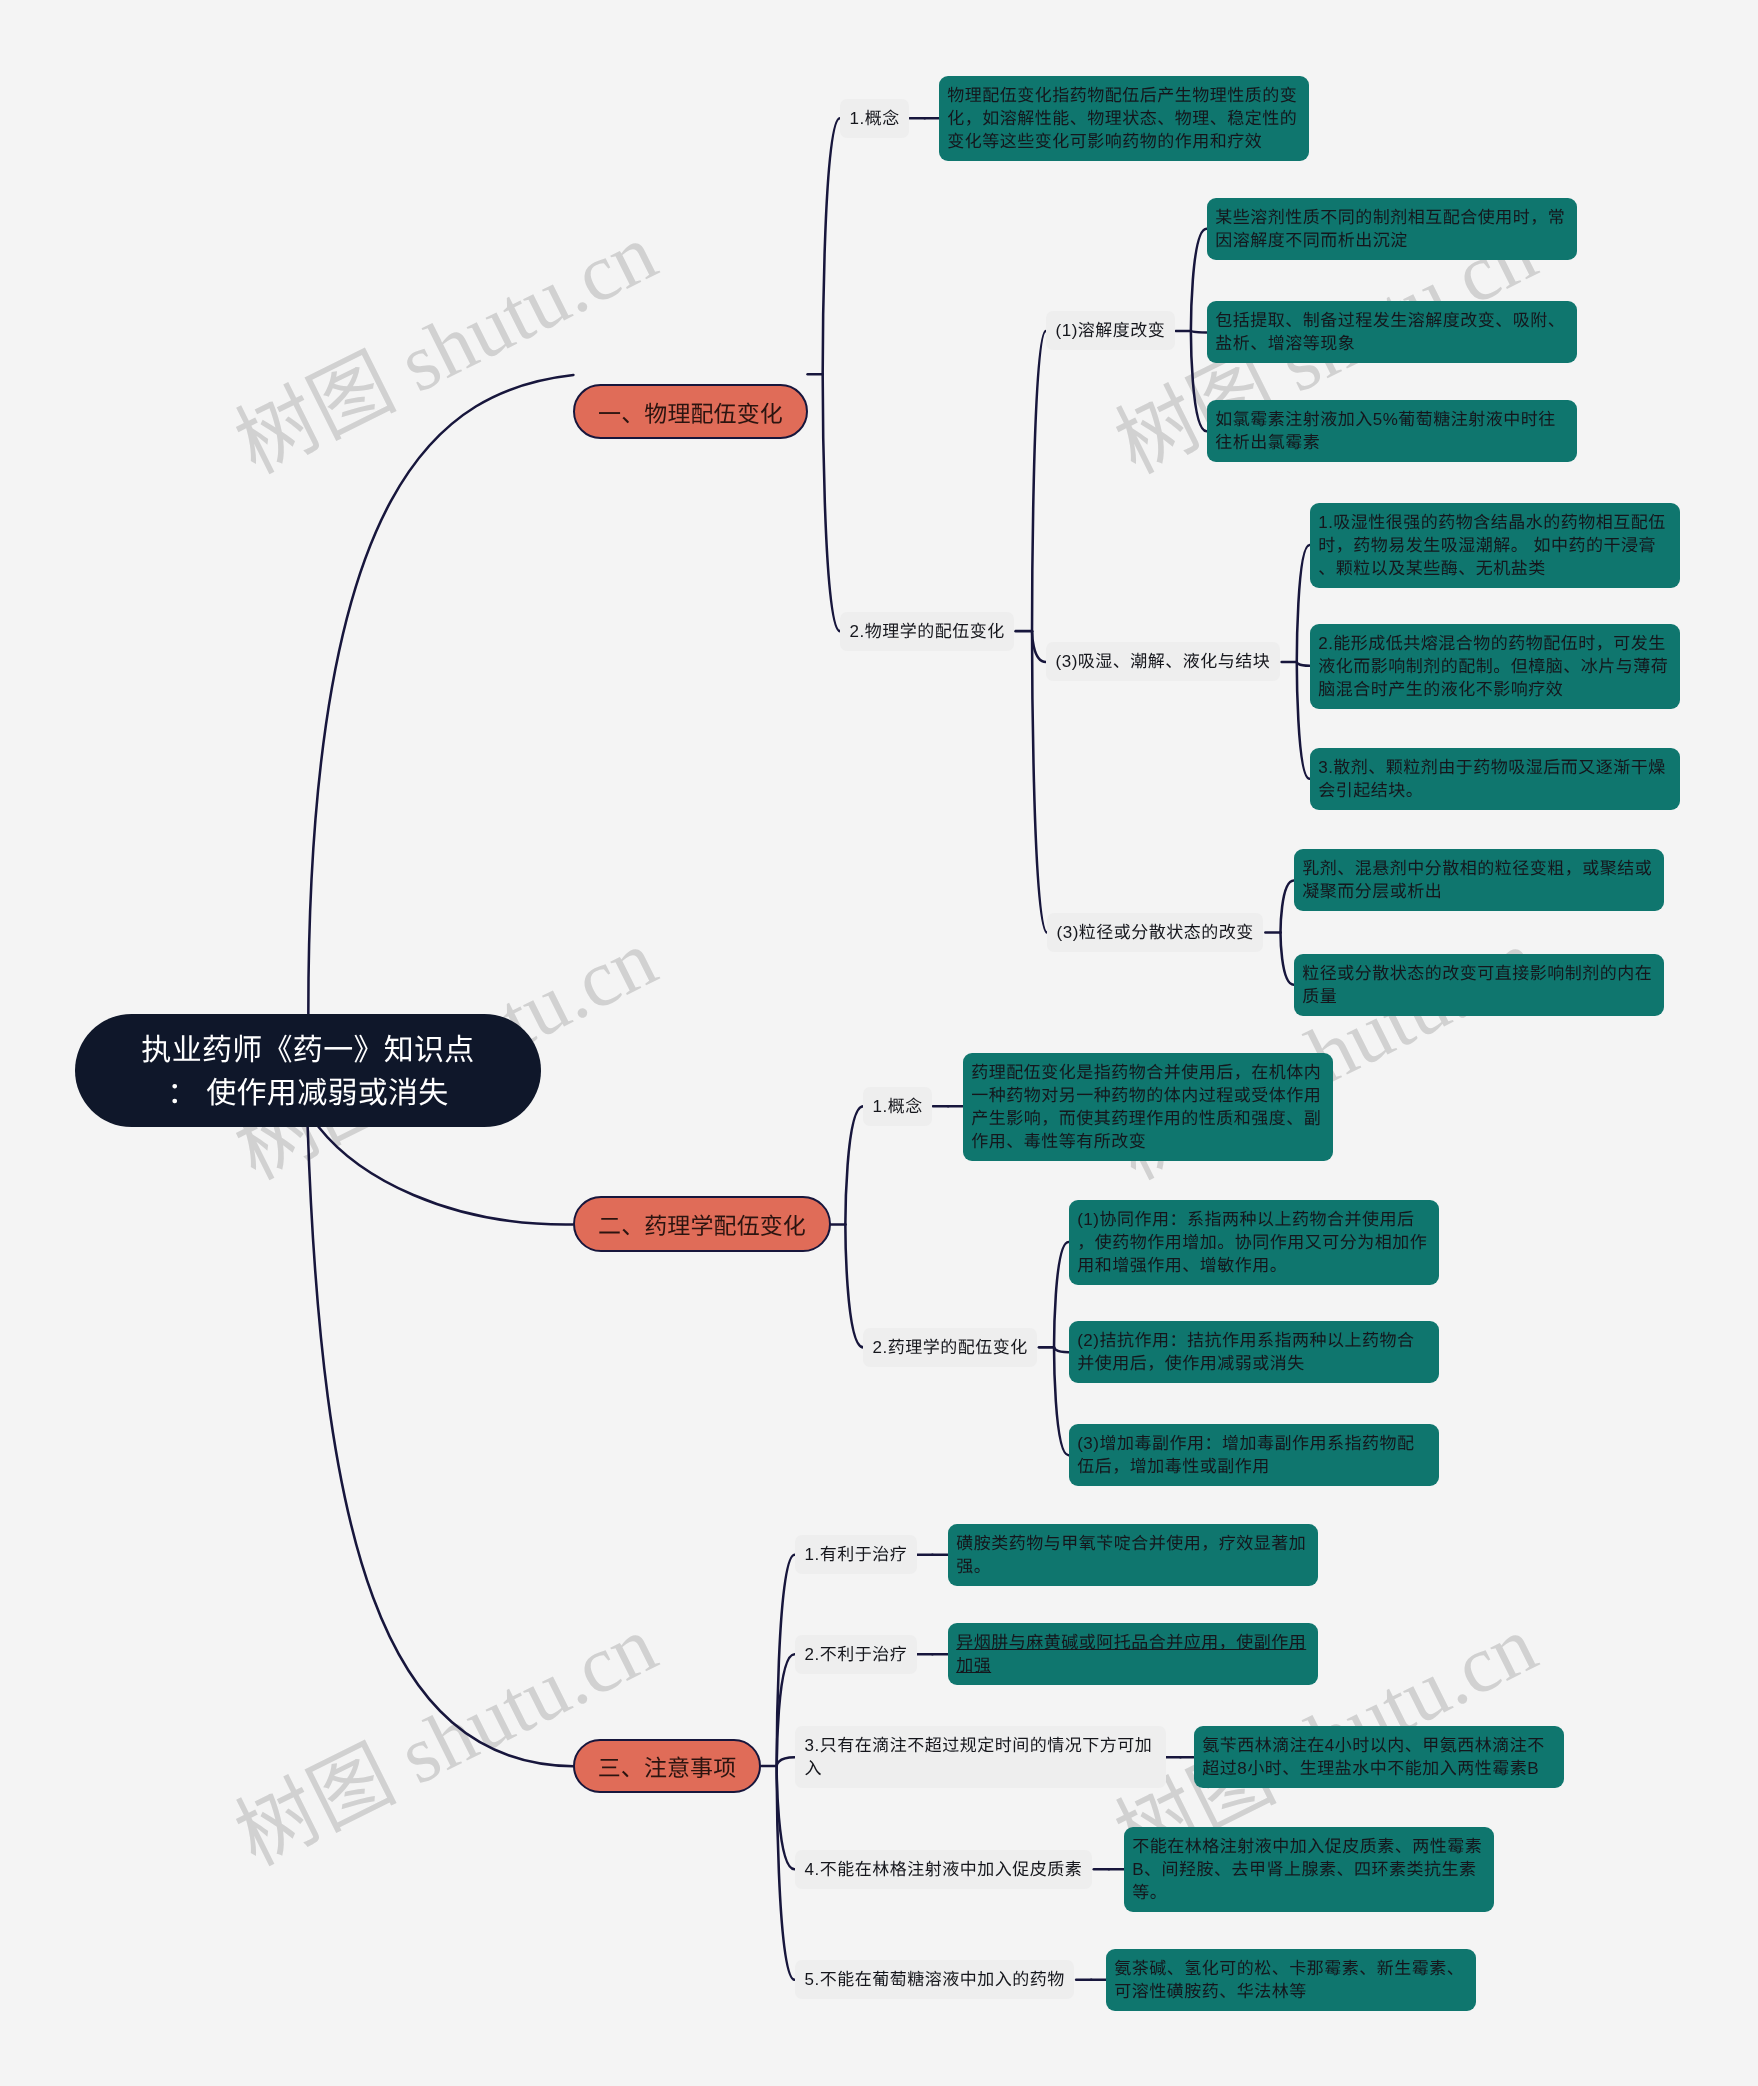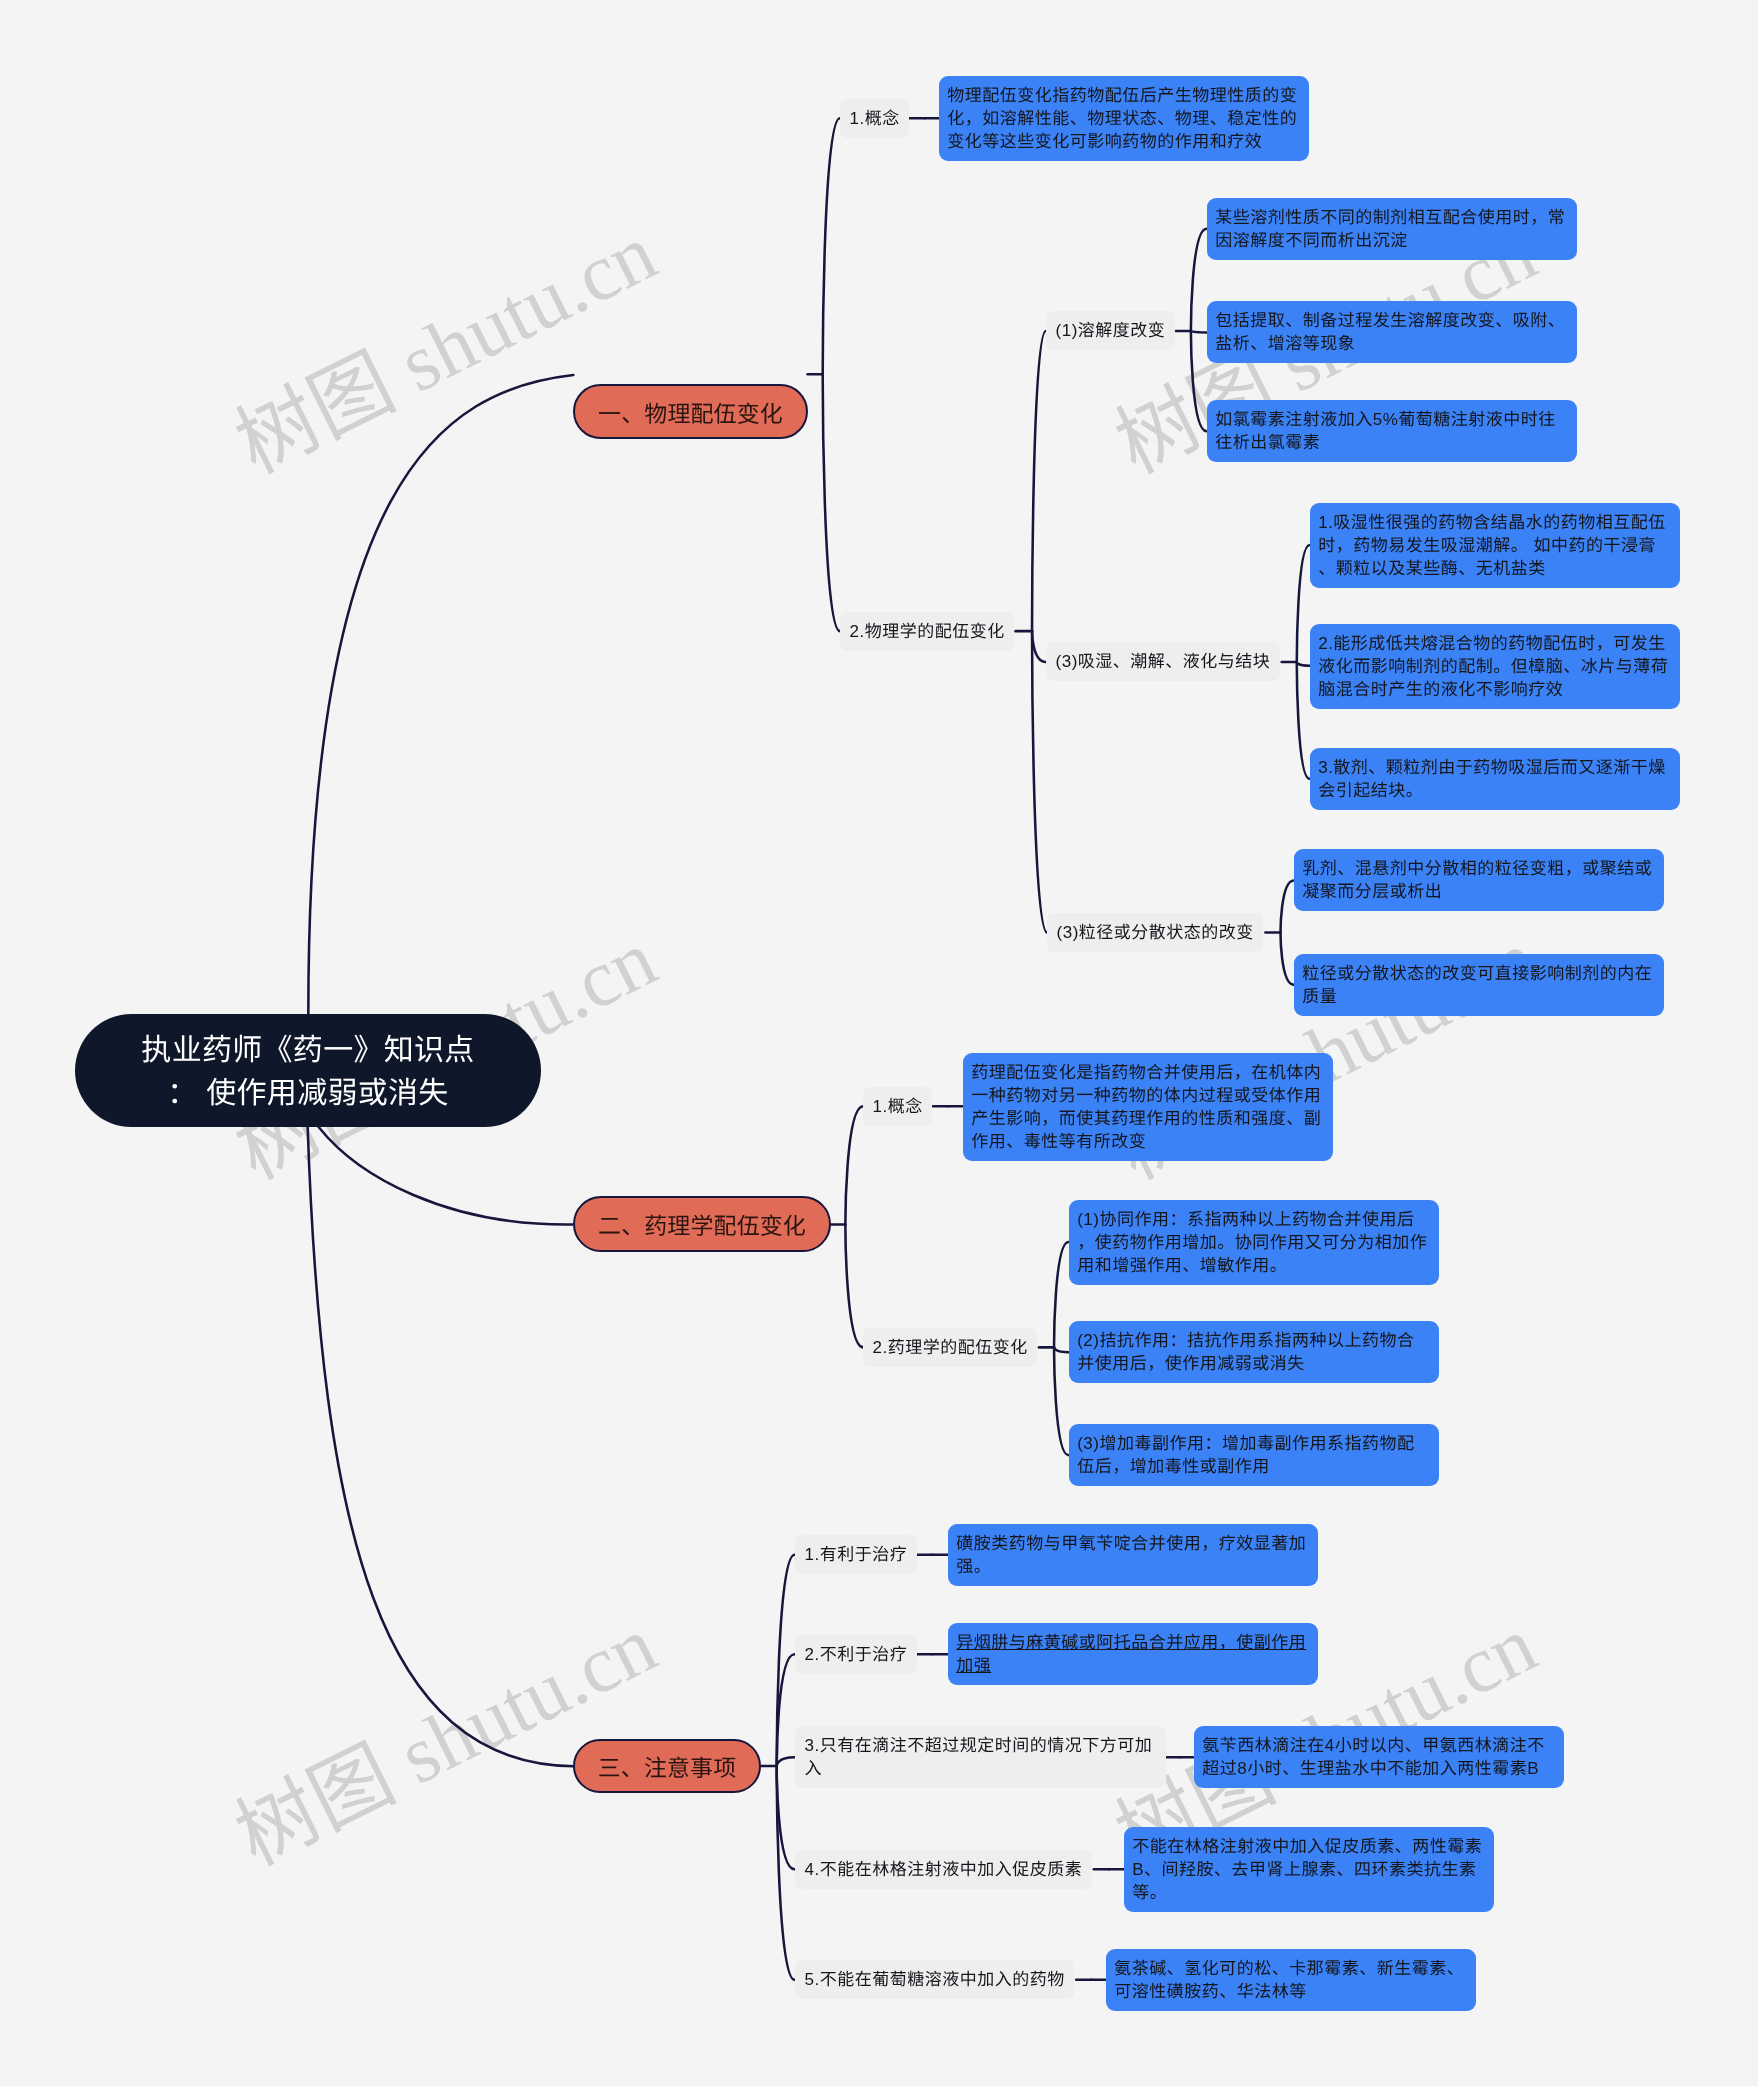--- a/index.html
+++ b/index.html
@@ -13,21 +13,21 @@
   #edges{position:absolute;left:0;top:0;width:1758px;height:2087px;}
   .node{position:absolute;box-sizing:border-box;}
   .root{background:#0f172a;color:#fff;border-radius:62px;text-align:center;
         display:flex;align-items:center;justify-content:center;
         font-size:30px;line-height:43px;letter-spacing:0.3px;}
   .br{background:#e06c58;border:2.7px solid #17163c;border-radius:41px;color:#2b1410;
       display:flex;align-items:center;justify-content:center;
       font-size:23px;letter-spacing:0.1px;}
   .lbl{background:#eeeeee;border-radius:6.9px;color:#15161c;font-size:17px;letter-spacing:0.5px;
        line-height:23px;padding:8.2px 9.6px;max-width:371px;line-break:anywhere;}
-  .txt{background:#3b82f6;border-radius:9px;color:#15161c;font-size:17px;
+  .txt{background:#0f766e;border-radius:9px;color:#15161c;font-size:17px;
        letter-spacing:0.5px;line-height:23px;padding:8.2px 8.2px;line-break:anywhere;}
 </style>
 </head>
 <body>
 
 <div id="stage">
   <div id="wm">
       <div class="wm-t" style="left: 261px; top: 406px;">树图 shutu.cn</div>
       <div class="wm-t" style="left: 1141px; top: 406px;">树图 shutu.cn</div>
       <div class="wm-t" style="left: 261px; top: 1112px;">树图 shutu.cn</div>

